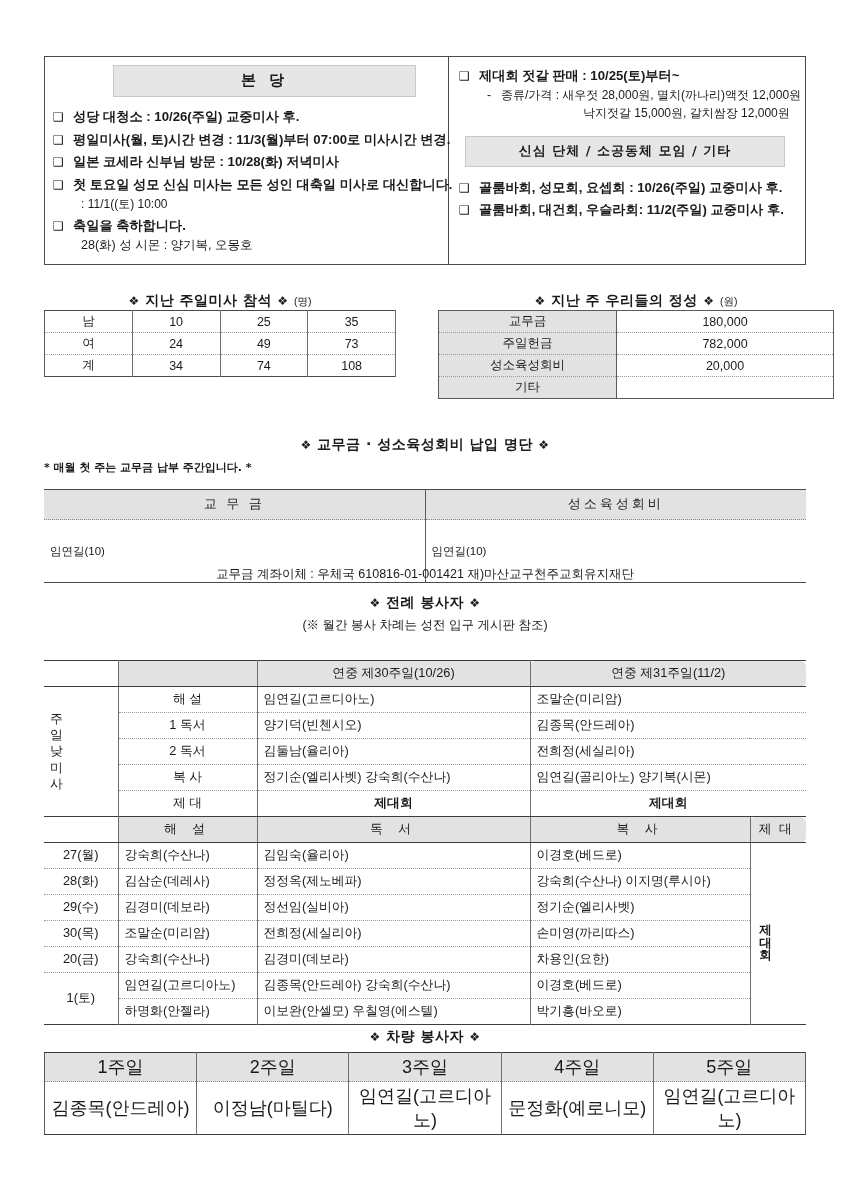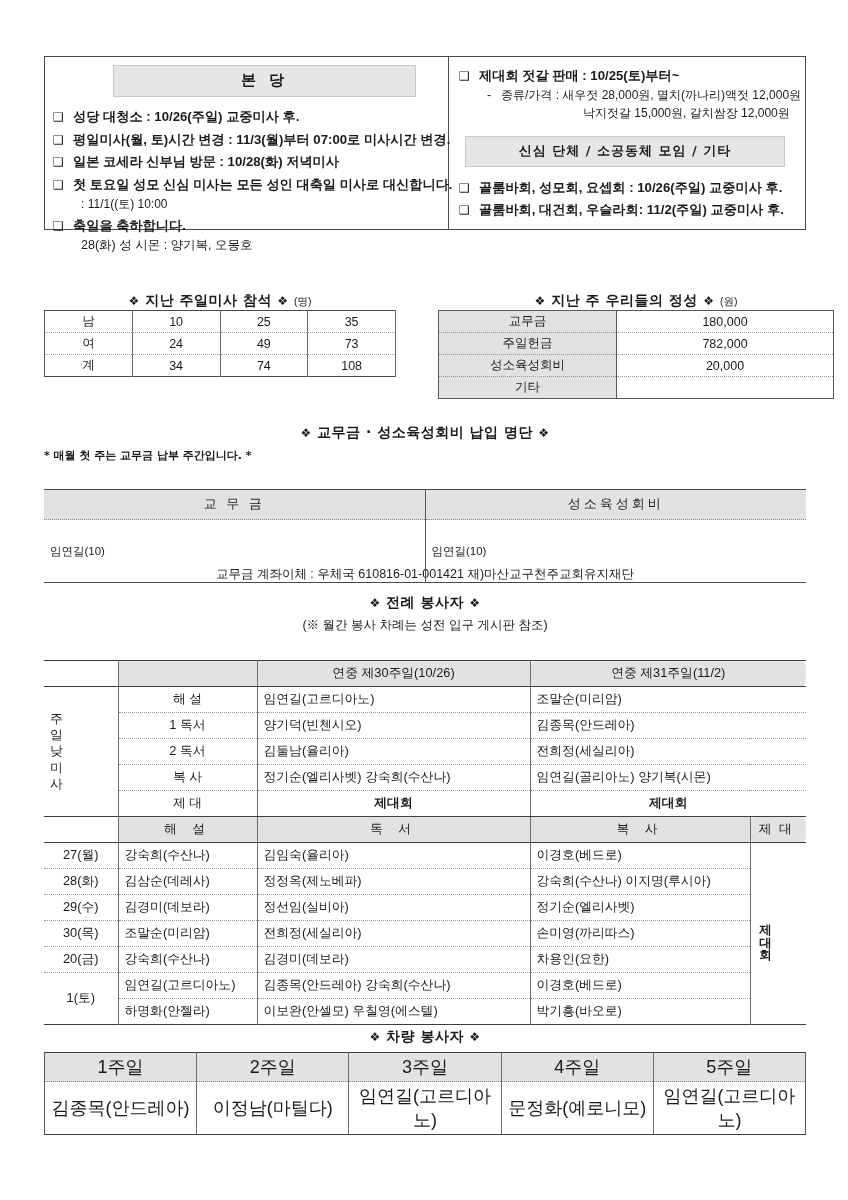--- a/index.html
+++ b/index.html
@@ -23,21 +23,21 @@
     box-sizing: border-box;
     padding: 0;
   }
 
   
   .notice-box {
     position: absolute;
     left: 44px;
     top: 56px;
     width: 762px;
-    height: 174px;
+    height: 209px;
     border: 1.5px solid #4a4a4a;
     box-sizing: border-box;
     display: flex;
   }
   .notice-col-left {
     width: 404px;
     box-sizing: border-box;
     border-right: 1.5px solid #4a4a4a;
     padding: 6px 8px 4px 8px;
     position: relative;
@@ -385,21 +385,21 @@
         <td>20,000</td>
       </tr>
       <tr>
         <td class="lbl">기타</td>
         <td></td>
       </tr>
     </tbody>
       </table>
   </div>
 
-  <div style="position:absolute;left:44px;top:424px;width:762px">
+  <div style="position:absolute;left:44px;top:436px;width:762px">
     <div class="sec-title">
       <span class="dia">❖</span>
       <span>교무금 · 성소육성회비 납입 명단</span>
       <span class="dia">❖</span>
     </div>
     <div class="sec-sub" style="margin-top:6px">* 매월 첫 주는 교무금 납부 주간입니다. *</div>
   </div>
 
   <div class="paylist-wrap">
     <table class="paylist">

